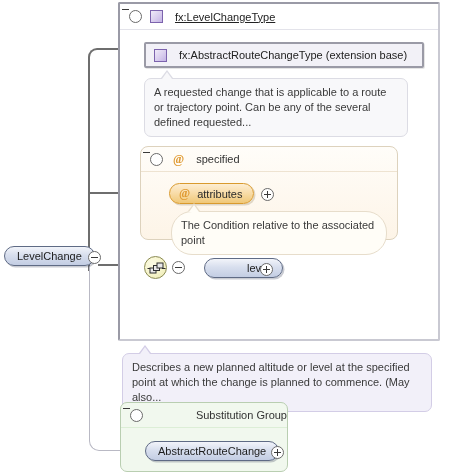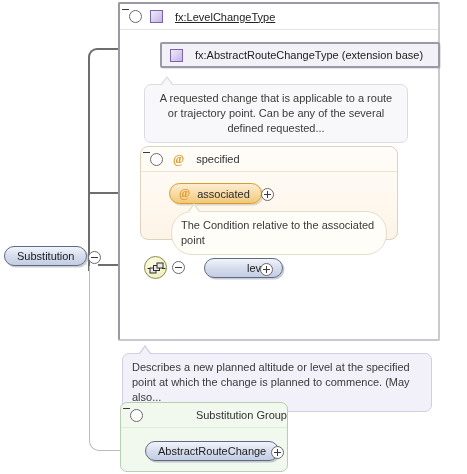--- a/index.html
+++ b/index.html
@@ -201,53 +201,53 @@
   <div class="ln" style="left:98px; top:264px; width:44px; height:2px;"></div>
 
   <div class="ln" style="left:88px; top:192px; width:56px; height:2px;"></div>
 
   <div class="elbow-thin elbow-thin-bl" style="left:89px; top:266px; width:35px; height:185px;"></div>
   <div class="ln-thin" style="left:122px; top:450px; width:22px; height:1px;"></div>
 
   <div class="ln-thin" style="left:183px; top:265px; width:24px; height:1px;"></div>
 
   <div class="el-pill" style="left:4px; top:246px; min-width:76px;">
-    <span class="nm">Substitution</span>
+    <span class="nm">LevelChange</span>
   </div>
   <div class="toggle" style="left:88px; top:251px;"></div>
 
   <div class="typebox" style="left:118px; top:2px; width:322px; height:339px;">
 
     <div class="typebox-head">
       <div class="toggle" style="position:static; margin-left:9px; margin-right:8px;"></div>
       <span class="glyph-type"></span>
       <span class="typebox-title" style="margin-left:12px;text-decoration:underline;">fx:LevelChangeType</span>
     </div>
 
-    <div class="extbase" style="left:40px; top:38px; width:280px; height:26px;">
+    <div class="extbase" style="left:24px; top:38px; width:280px; height:26px;">
       <span class="glyph-type" style="margin-left:8px;"></span>
       <span class="lbl" style="margin-left:12px;">fx:AbstractRouteChangeType (extension base)</span>
     </div>
 
-    <div class="doc" style="left:24px; top:80px; width:264px;text-align:center;">
+    <div class="doc" style="left:24px; top:74px; width:264px;">
       <span class="tail"></span>
       <span class="tail-in"></span>
       <span>A requested change that is applicable to a route or trajectory point. Can be any of the several defined requested...</span>
     </div>
 
     <div class="attrbox" style="left:20px; top:142px; width:258px; height:94px;">
       <div class="attrbox-head">
         <div class="toggle" style="position:static; margin-left:9px; margin-right:10px;"></div>
         <span class="at-sign">@</span>
         <span class="attrbox-title" style="margin-left:12px;">specified</span>
       </div>
 
       <div class="attr-pill" style="left:28px; top:36px;">
         <span class="at-sign">@</span>
-        <span class="nm">associated</span>
+        <span class="nm">attributes</span>
       </div>
       <div class="toggle plus" style="left:120px; top:41px;"></div>
 
       <div class="doc warm" style="left:30px; top:64px; width:216px;border-radius:21px;">
         <span class="tail"></span>
         <span class="tail-in"></span>
         <span>The Condition relative to the associated point</span>
       </div>
     </div>
 

